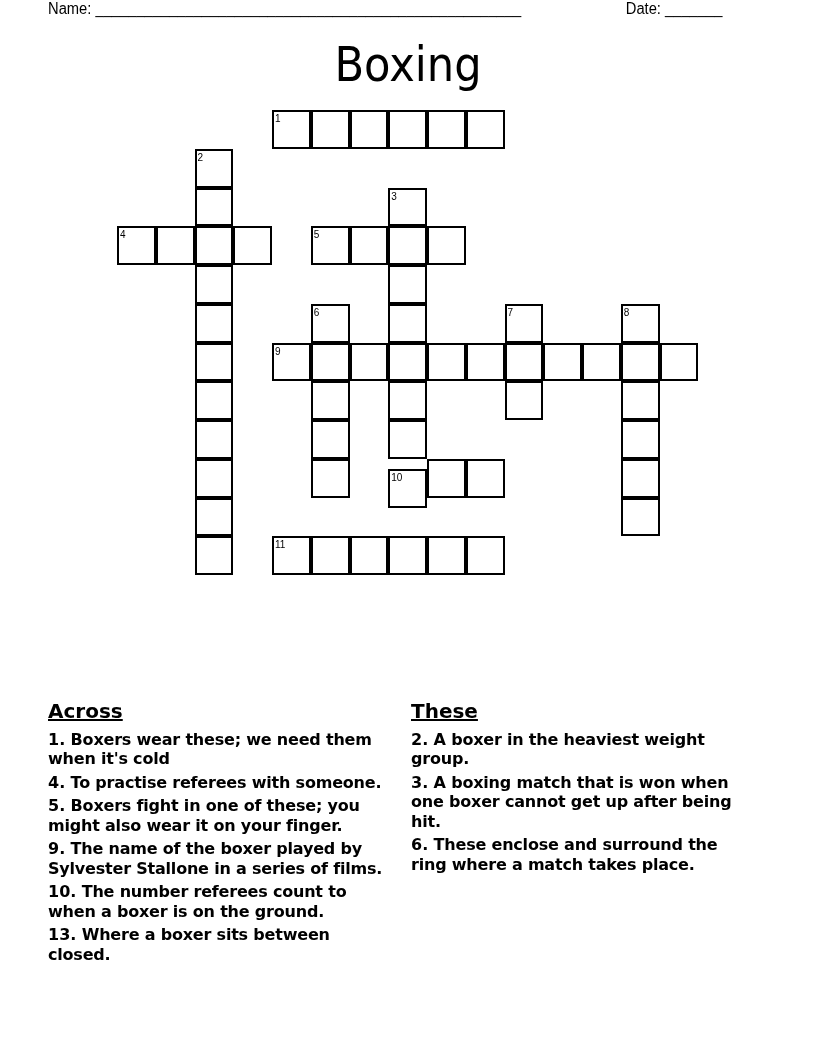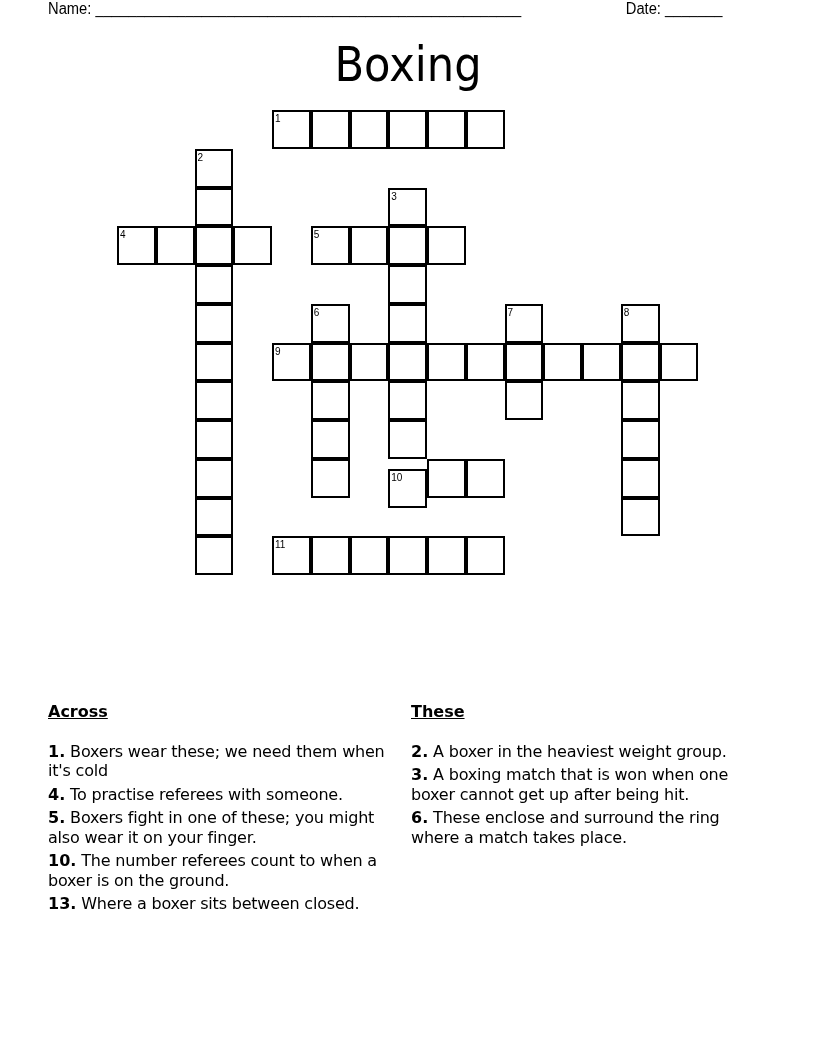--- a/index.html
+++ b/index.html
@@ -25,24 +25,24 @@
   .cell .num {
     position: absolute; top: 1px; left: 1px;
     font-family: "Liberation Sans", sans-serif; font-size: 10px; line-height: 11px;
   }
   .clues {
     position: absolute; top: 702px; width: 340px;
     font-family: "DejaVu Sans", sans-serif; font-size: 16px; line-height: 19.5px;
   }
   .clues.across { left: 48px; }
   .clues.down { left: 411px; width: 345px; }
-  .clues .heading { font-weight: bold; text-decoration: underline; margin-bottom: 20px; font-size: 16px; }
+  .clues .heading { font-weight: bold; text-decoration: underline; margin-bottom: 8px; font-size: 20px; }
   .clue { margin-bottom: 4px; }
   .clue b { font-weight: bold; }
-  .clue-text { letter-spacing: -0.2px; }
+  .clue-text { letter-spacing: -0.2px; font-weight: bold; }
 </style>
 </head>
 <body>
 
 <div class="header-line">
   <span class="name-label">Name: ____________________________________________________</span>
   <span class="date-label">Date: _______</span>
 </div>
 
 <div class="title">Boxing</div>
@@ -130,20 +130,21 @@
     <div class="cell" style="left: 388.25px; top: 536.25px;"></div>
     <div class="cell" style="left: 427px; top: 536.25px;"></div>
     <div class="cell" style="left: 465.75px; top: 536.25px;"></div>
   </div>
 
 <div class="clues across">
   <div class="heading">Across</div>
   <div class="clue"><b>1.</b><span class="clue-text"> Boxers wear these; we need them when it's cold</span></div>
   <div class="clue"><b>4.</b><span class="clue-text"> To practise referees with someone.</span></div>
   <div class="clue"><b>5.</b><span class="clue-text"> Boxers fight in one of these; you might also wear it on your finger.</span></div>
+  <div class="clue"><b>9.</b><span class="clue-text"> The name of the boxer played by Sylvester Stallone in a series of films.</span></div>
   <div class="clue"><b>10.</b><span class="clue-text"> The number referees count to when a boxer is on the ground.</span></div>
   <div class="clue"><b>13.</b><span class="clue-text"> Where a boxer sits between closed.</span></div>
 </div>
 
 <div class="clues down">
   <div class="heading">These</div>
   <div class="clue"><b>2.</b><span class="clue-text"> A boxer in the heaviest weight group.</span></div>
   <div class="clue"><b>3.</b><span class="clue-text"> A boxing match that is won when one boxer cannot get up after being hit.</span></div>
   <div class="clue"><b>6.</b><span class="clue-text"> These enclose and surround the ring where a match takes place.</span></div>
 </div>

